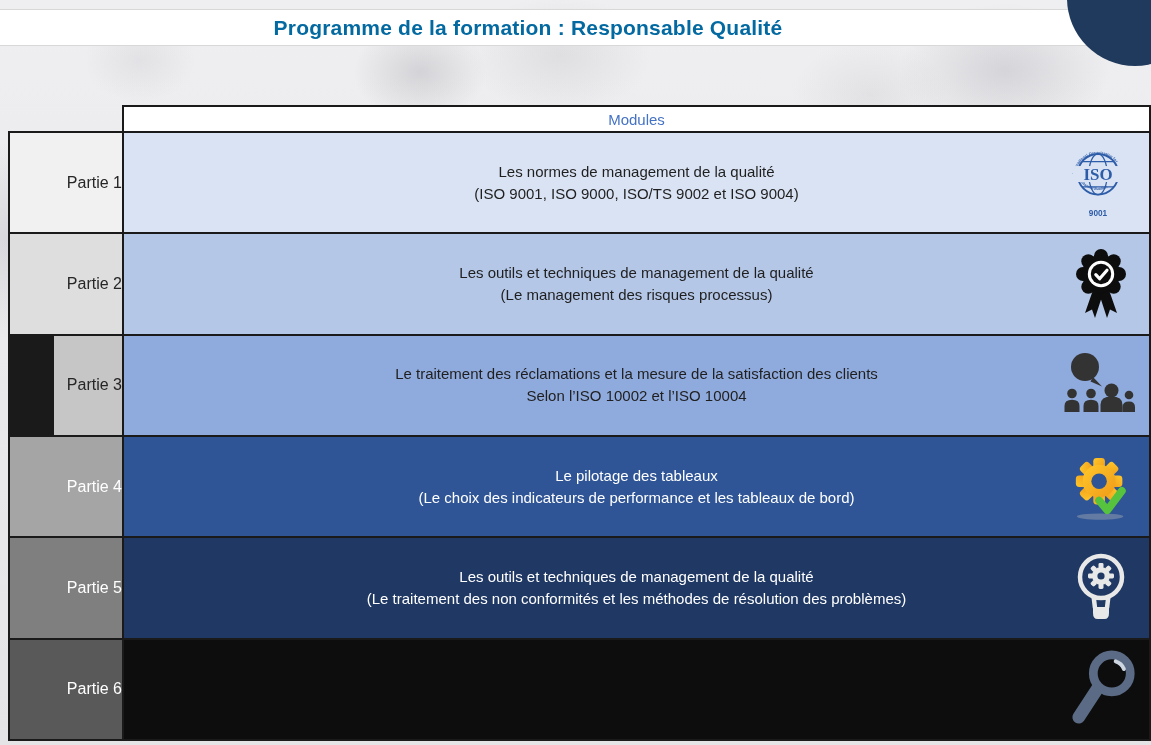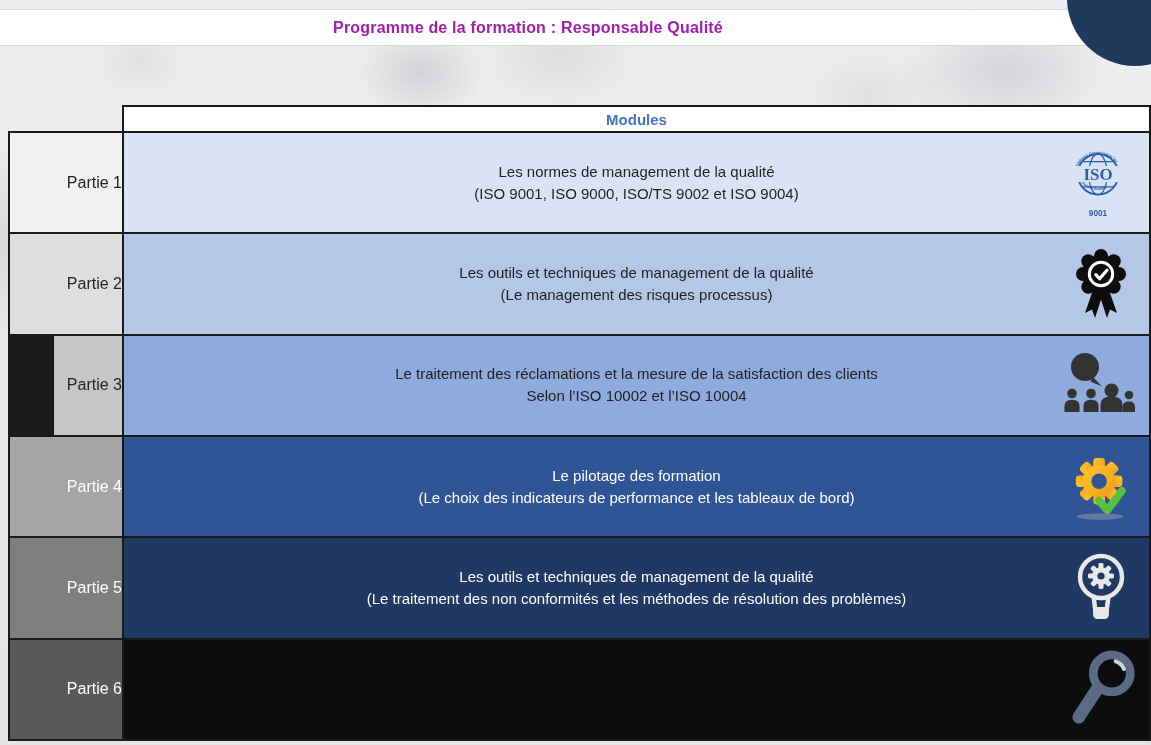--- a/index.html
+++ b/index.html
@@ -18,30 +18,30 @@
       radial-gradient(110px 80px at 870px 95px, rgba(178,178,186,.20), transparent 70%),
       radial-gradient(70px 140px at 6px 240px, rgba(165,165,175,.28), transparent 70%),
       radial-gradient(80px 60px at 140px 60px, rgba(170,170,180,.18), transparent 70%),
       linear-gradient(#efeff1, #e4e4e7);
   }
   .banner{
     position:absolute;left:0;top:9px;width:100%;height:37px;background:#ffffff;
     border-top:1px solid #d8d8d8;border-bottom:1px solid #d8d8d8;box-sizing:border-box;
     display:flex;align-items:center;justify-content:center;padding-right:95px;
   }
-  .banner h1{margin:12px;font-size:16px;font-weight:bold;color:#a21caf;letter-spacing:.2px;}
+  .banner h1{margin:12px;font-size:21px;font-weight:bold;color:#0369a1;letter-spacing:.2px;}
   .logo-circle{
     position:absolute;left:1067px;top:-70px;width:136px;height:136px;border-radius:50%;
     background:#1f3a5c;
   }
   .modules-header{
     position:absolute;left:122px;right:0;top:105px;height:26px;background:#ffffff;
     border:2px solid #1a1a1a;border-bottom:none;box-sizing:border-box;
     display:flex;align-items:center;justify-content:center;
-    font-weight:bold;font-size:15px;color:#4472c4;
+    font-weight:normal;font-size:15px;color:#4472c4;
   }
   .table{
     position:absolute;left:8px;right:0;top:131px;height:610px;
     display:grid;grid-template-columns:112px 1fr;grid-template-rows:repeat(6,1fr);
     gap:2px;background:#1a1a1a;border:2px solid #1a1a1a;box-sizing:border-box;
   }
   .part-cell{display:flex;align-items:center;justify-content:flex-end;font-size:16px;}
   .module-cell{
     position:relative;display:flex;flex-direction:column;align-items:center;justify-content:center;
     font-size:15px;line-height:22px;text-align:center;padding:0 22px;box-sizing:border-box;
@@ -140,21 +140,21 @@
           <path d="M59.5,60 v-5 q0,-5.6 6.5,-5.6 q6,0 6,5.6 v5 z"></path>
         </g>
       </svg>
     </span>
   </div>
 
   <div class="part-cell" style="background: rgb(165, 165, 165); color: rgb(255, 255, 255);">
     <span>Partie 4</span>
   </div>
   <div class="module-cell" style="background: rgb(47, 85, 151); color: rgb(255, 255, 255);">
-    <span class="m-line">Le pilotage des formation</span>
+    <span class="m-line">Le pilotage des tableaux</span>
     <span class="m-line">(Le choix des indicateurs de performance et les tableaux de bord)</span>
     <span class="row-icon" style="right:16px;">
       <svg width="62" height="72" viewBox="0 0 64 74">
         <defs>
           <linearGradient id="gearGrad" x1="0" y1="0" x2="1" y2="1">
             <stop offset="0" stop-color="#FFC82A"></stop>
               <stop offset="1" stop-color="#F09A19"></stop>
           </linearGradient>
         </defs>
         <ellipse cx="30" cy="67.5" rx="24" ry="3.2" fill="#8e99ab" opacity="0.55"></ellipse>

